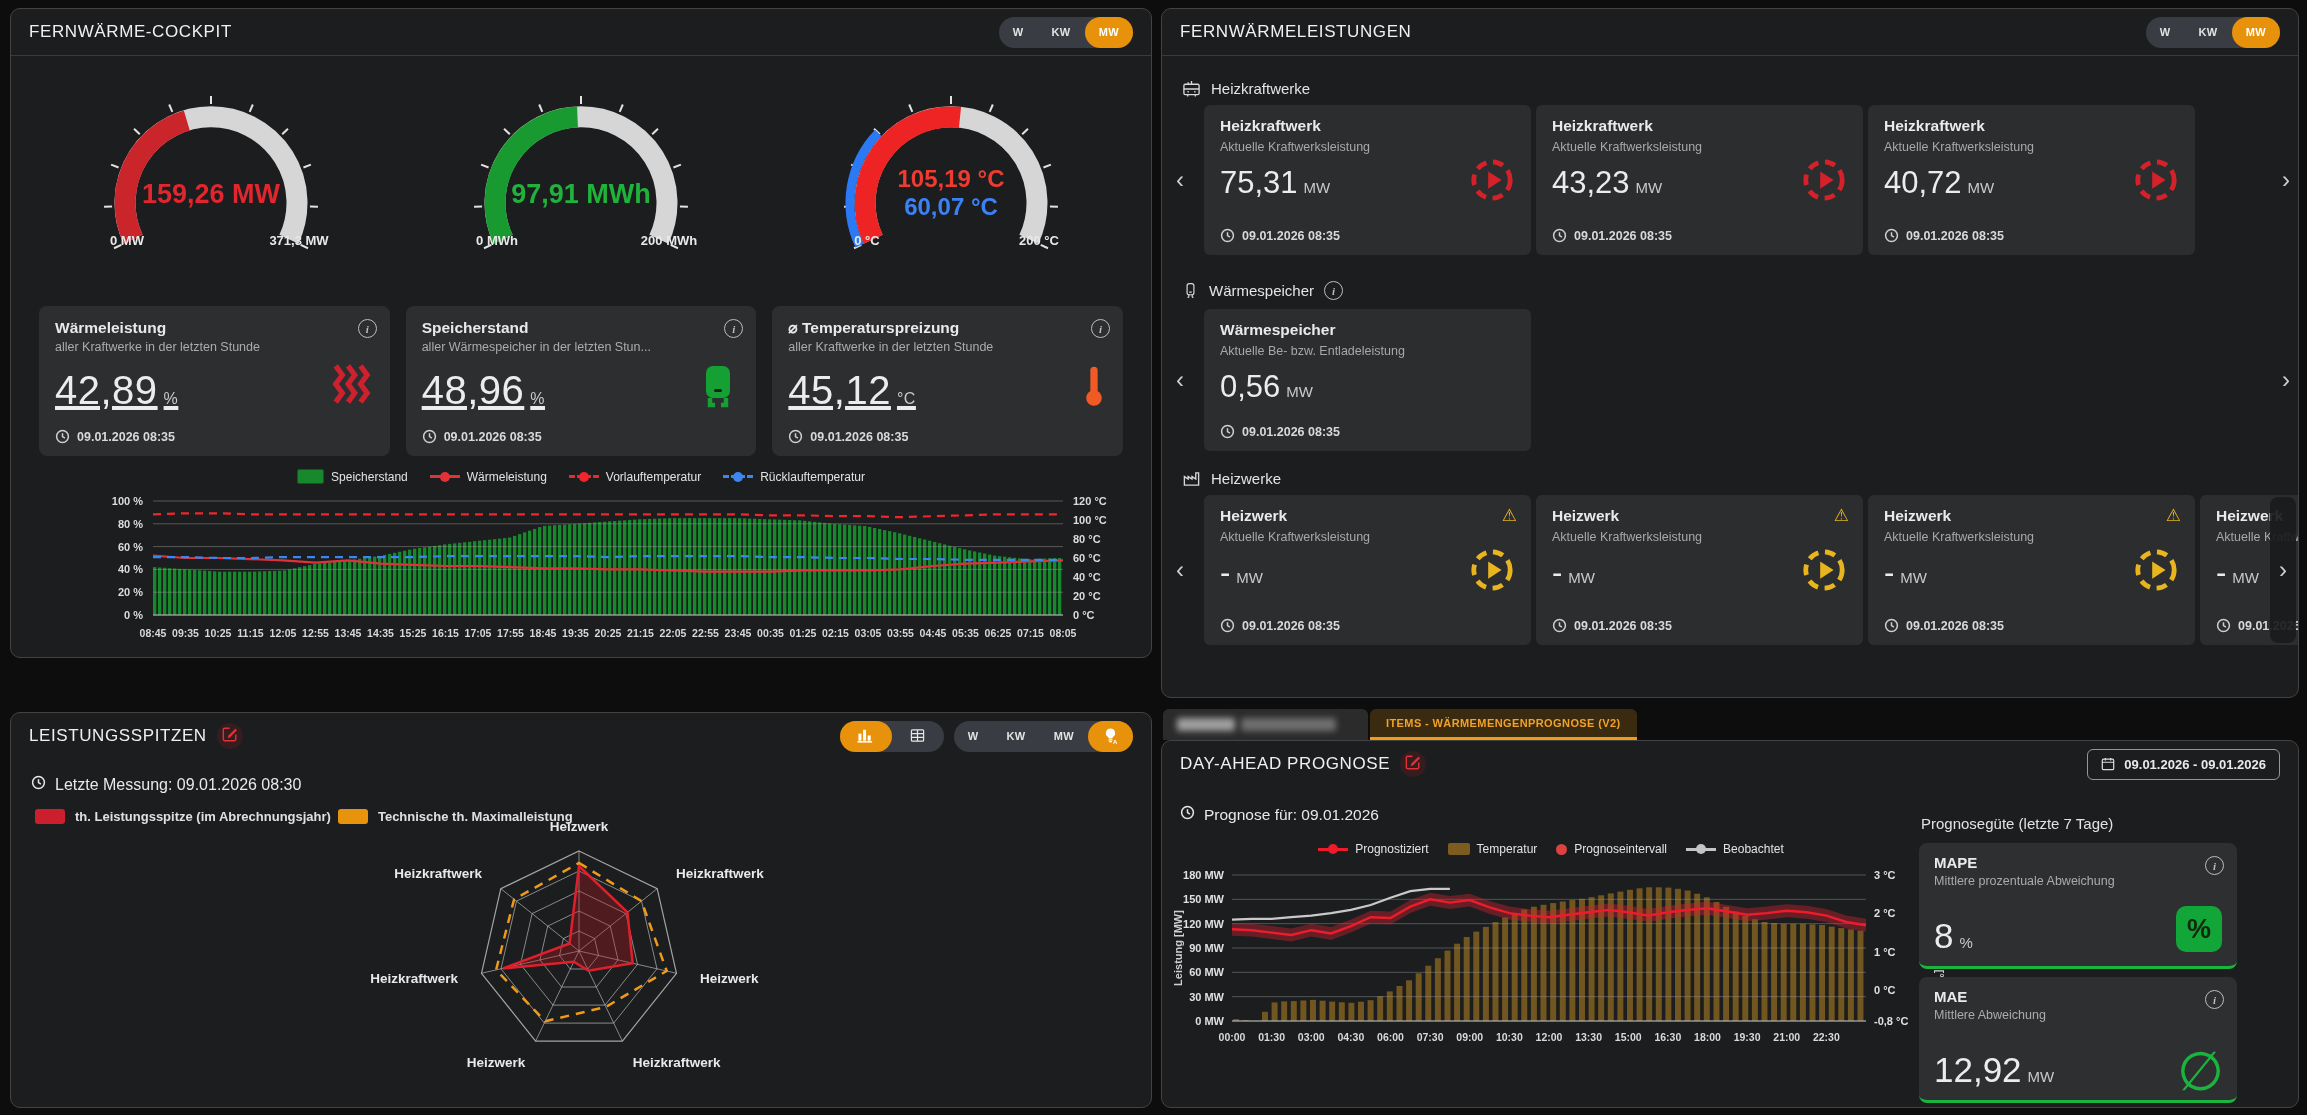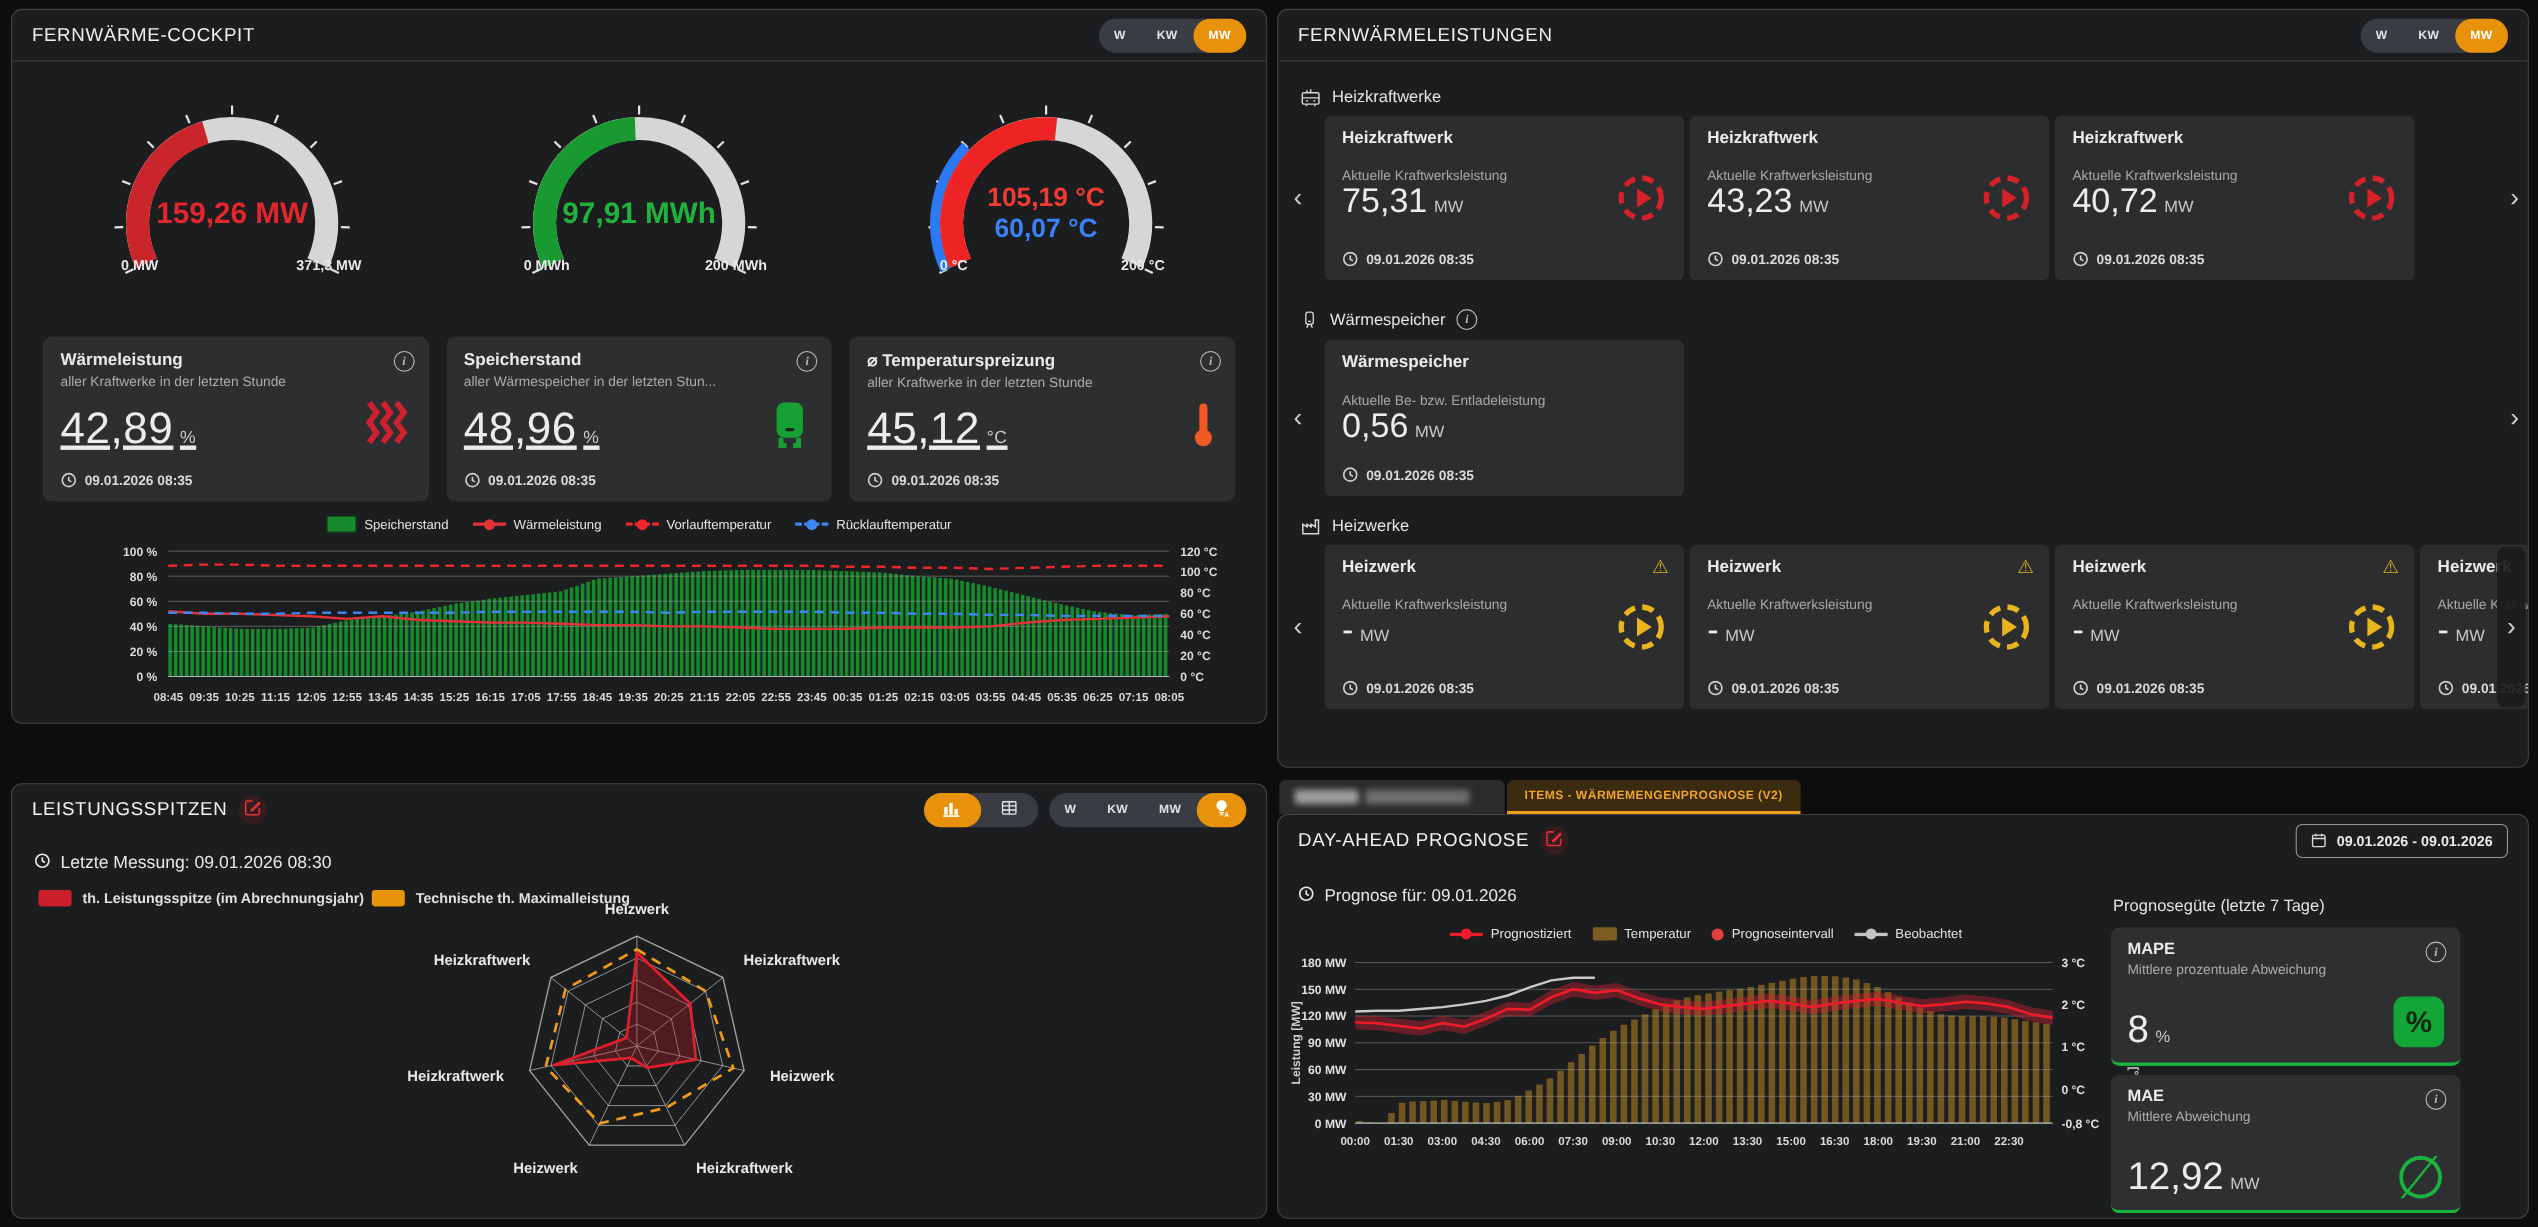--- a/index.html
+++ b/index.html
@@ -44,21 +44,21 @@
   .sw-dash.blue:after{background:#3c86f0;}
   .cchart{position:absolute;top:482px;left:10px;}
   svg text{font-family:"Liberation Sans",sans-serif;}
   
   .sec-head{position:absolute;left:20px;display:flex;align-items:center;gap:10px;font-size:15px;color:#e4e4e4;}
   .sec-head .sicon{color:#d8d8d8;display:inline-flex;}
   .cardrow{position:absolute;left:0;right:0;height:150px;}
   .cards-strip{position:absolute;left:42px;right:0;top:0;bottom:0;display:flex;gap:5px;overflow:hidden;}
   .pcard{min-width:327px;width:327px;background:#2c2d2f;border-radius:6px;position:relative;padding:12px 16px;box-sizing:border-box;}
   .pcard .t1{font-size:15.5px;font-weight:700;color:#eaeaea;}
-  .pcard .t2{font-size:12.5px;color:#a8a8a8;margin-top:18px;}
+  .pcard .t2{font-size:12.5px;color:#a8a8a8;margin-top:5px;}
   .pval{position:absolute;left:16px;top:60px;font-size:31px;font-weight:300;color:#ececec;}
   .pval .unit{font-size:15px;color:#c9c9c9;margin-left:6px;}
   .picon{position:absolute;right:16px;top:52px;}
   .picon.red{color:#d5222a;}
   .picon.yellow{color:#e9b51f;}
   .warn{position:absolute;right:14px;top:10px;color:#e4b01d;font-size:17px;}
   .prev{position:absolute;left:8px;top:50%;transform:translateY(-50%);background:none;border:none;color:#cfcfcf;font-size:24px;cursor:pointer;padding:0 6px;font-family:inherit;}
   .next{position:absolute;right:2px;top:50%;transform:translateY(-50%);background:none;border:none;color:#cfcfcf;font-size:24px;cursor:pointer;padding:0 6px;font-family:inherit;}
   .next.shade{background:rgba(26,27,28,.92);border-radius:8px;height:146px;width:26px;padding:0;}
   

